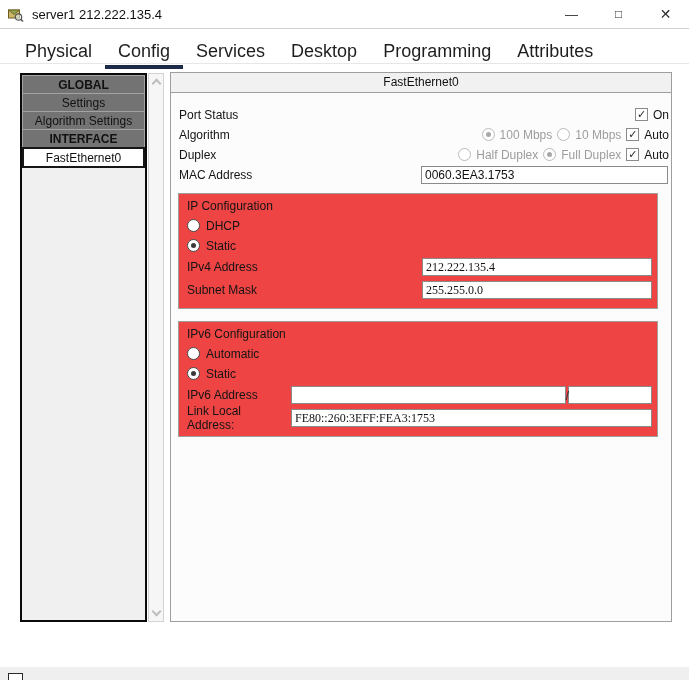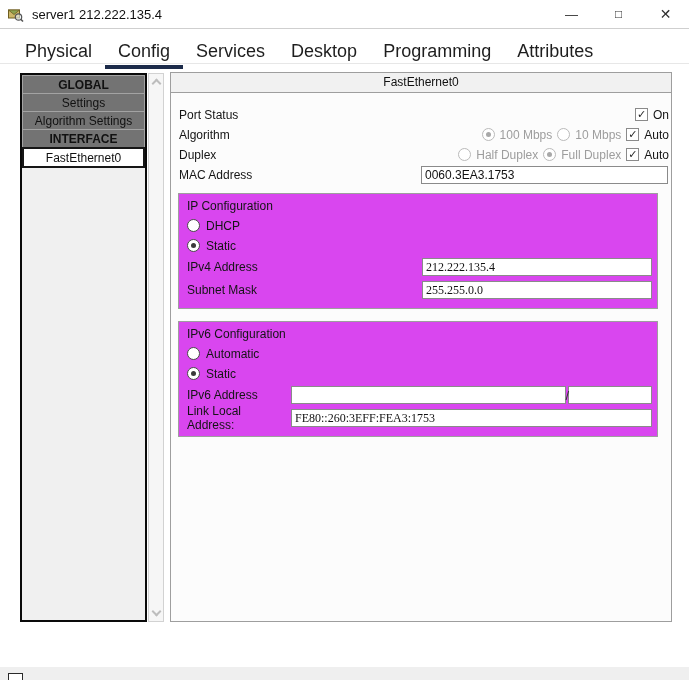--- a/index.html
+++ b/index.html
@@ -62,21 +62,21 @@
   .cbox.checked::after { content:"\2713"; font-size:11px; line-height:1; color:#1f1f1f; margin-top:-1px; }
   .dim { color:#9d9d9d; }
 
   .flabel { flex:none; }
   #row-mac .flabel { width:242px; }
   input.txt { height:18px; border:1px solid #8a8a8a; background:#fff; padding:0 3px;
     font-family:"Liberation Sans", sans-serif; font-size:12px; color:#111; min-width:0; }
   #row-mac input { flex:1; margin-right:1px; }
 
   .gbox { margin:8px 13px 0 7px; border:1px solid #9e9e9e; padding:4px 3px 8px 8px;
-    background:#d946ef; }
+    background:#ef4444; }
   .gtitle { height:16px; line-height:16px; }
   .gline { display:flex; align-items:center; height:17px; margin-top:3px; gap:6px; }
   .gfield { display:flex; align-items:center; height:20px; margin-top:3px; padding-right:2px; }
   .gfield .flabel { width:235px; }
   .gfield input { flex:1;font-family:Liberation Serif, serif; }
   #ipv6-box .gfield .flabel { width:104px; }
   .slash { margin:0 -1px; z-index:2; position:relative; font-size:13px; color:#333; }
   .prefix-input { flex:0 0 84px !important; }
 
   

